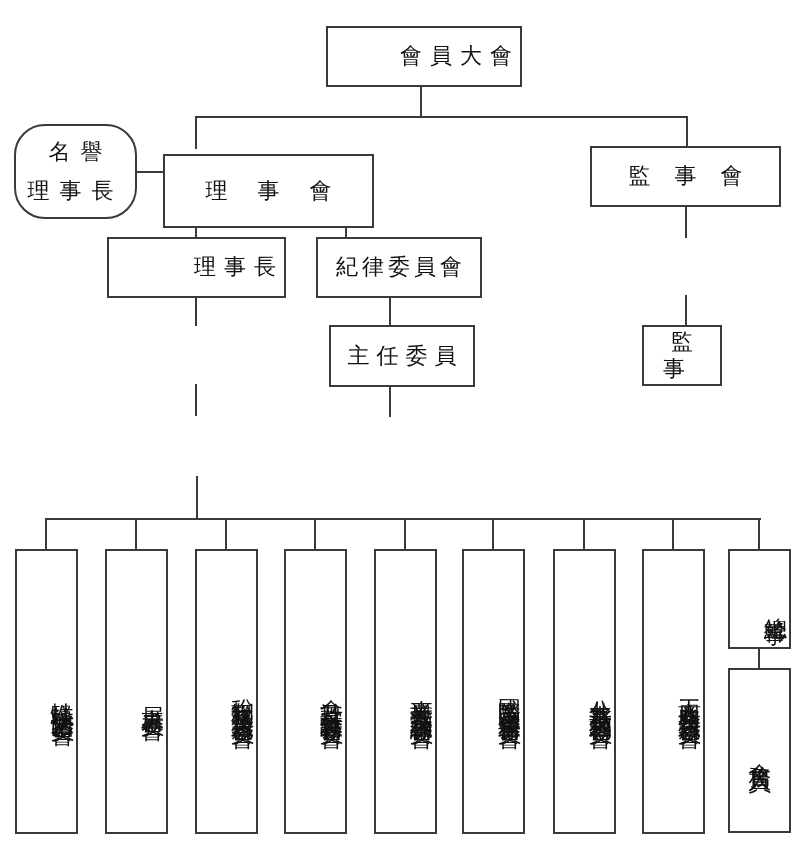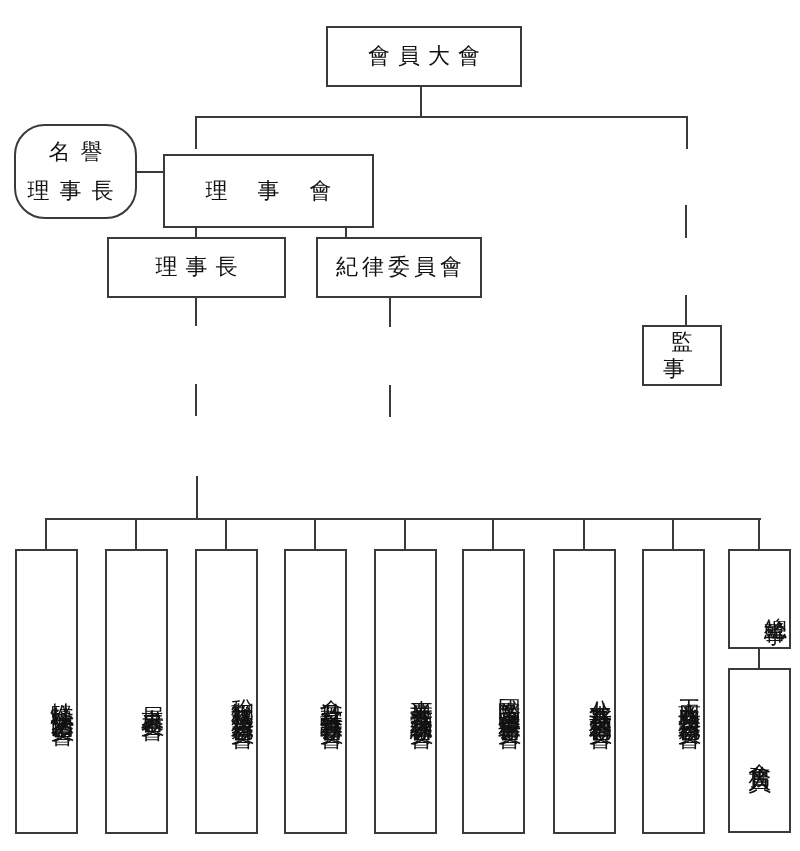--- a/index.html
+++ b/index.html
@@ -9,21 +9,21 @@
     overflow:hidden;
   }
   .box {
     position:absolute; box-sizing:border-box;
     border:2px solid #3a3a3a; background:#fff;
     display:flex; align-items:center; justify-content:center;
     font-size:22px; line-height:1.2;
   }
   .box > span { display:block; width:100%; text-align:center; }
   
-  .ls8  > span { letter-spacing:8px;  text-indent:8px; }
+  .ls8  > span { letter-spacing:8px;  text-indent:8px;text-align:right; }
   .ls30 > span { letter-spacing:30px; text-indent:30px; }
   .ls24 > span { letter-spacing:24px; text-indent:24px; }
   .ls4  > span { letter-spacing:4px;  text-indent:4px; }
   .ls10 > span { letter-spacing:10px; text-indent:10px; }
   .ls12 > span { letter-spacing:12px; text-indent:12px; }
   .ls7  > span { letter-spacing:7px;  text-indent:7px; }
   .ls16 > span { letter-spacing:16px; text-indent:16px; }
   .ls13 > span { letter-spacing:13px; text-indent:13px; }
   .twoline { line-height:1.75;border-radius:31px; }
   .twoline > span { letter-spacing:10px; text-indent:10px; }
@@ -76,31 +76,37 @@
     <span>
       <span>名譽</span><br>
       <span>理事長</span>
     </span>
   </div>
 
   <div class="box ls30" style="left:163px;top:154px;width:211px;height:74px">
     <span>理事會</span>
   </div>
 
+  <div class="box ls24" style="left:590px;top:146px;width:191px;height:61px">
+    <span>監事會</span>
+  </div>
 
   <div class="box ls8" style="left:107px;top:237px;width:179px;height:61px">
     <span>理事長</span>
   </div>
 
   <div class="box ls4" style="left:316px;top:237px;width:166px;height:61px">
     <span>紀律委員會</span>
   </div>
 
 
 
+  <div class="box ls7" style="left:329px;top:325px;width:146px;height:62px">
+    <span>主任委員</span>
+  </div>
 
   <div class="box ls16" style="left:642px;top:325px;width:80px;height:61px">
     <span>監事</span>
   </div>
 
 
 
   <div class="box vbox" style="left:15px;top:549px;width:63px;height:285px">
     <span>性騷擾防治委員會</span>
   </div>

